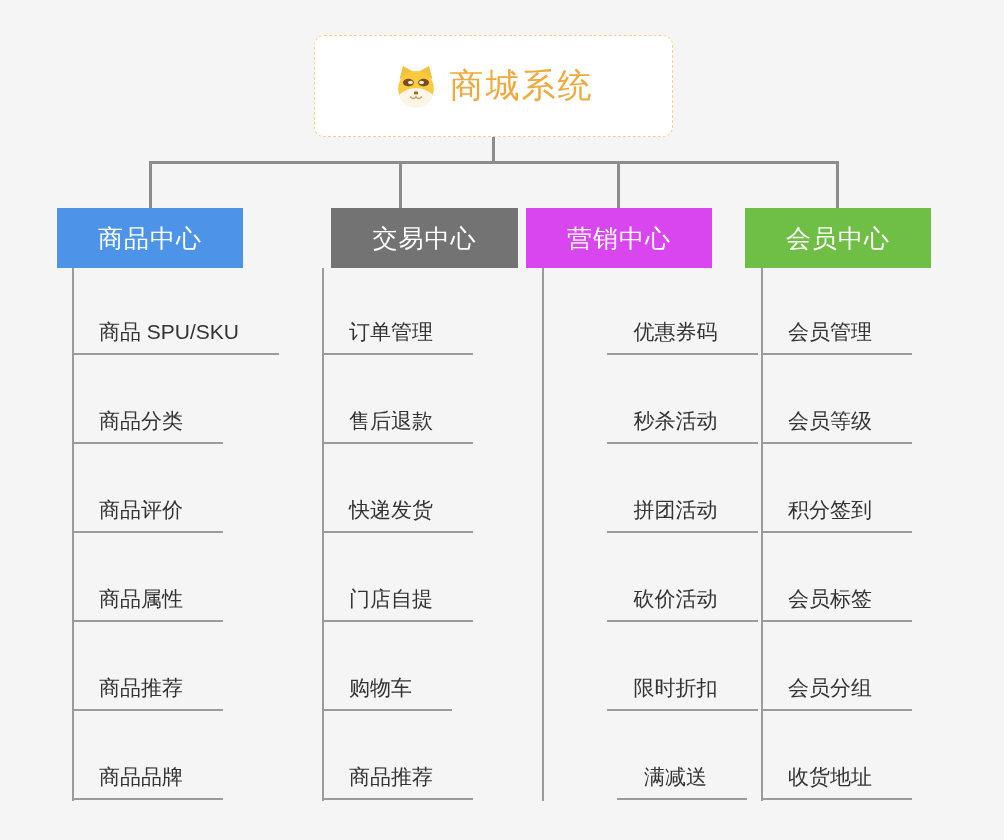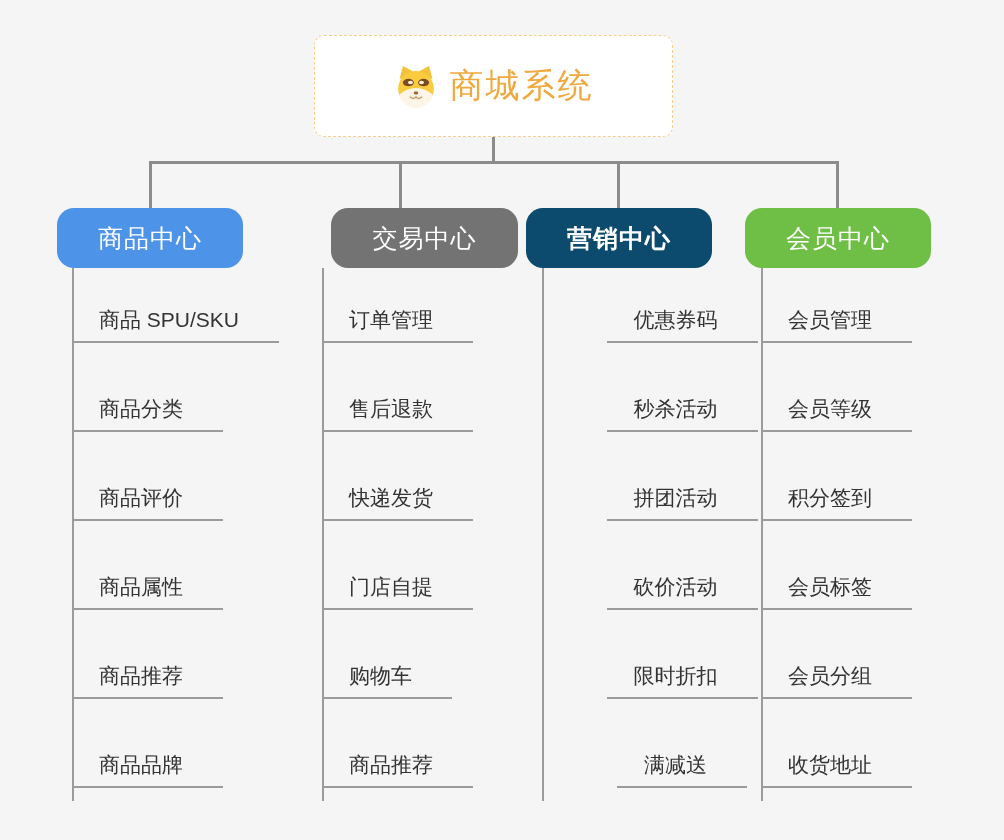--- a/index.html
+++ b/index.html
@@ -17,33 +17,33 @@
 
   
   .line{position:absolute;background:#8c8c8c;}
   .root-stem{left:492px;top:137px;width:3px;height:26px;}
   .h-bar{left:149px;top:161px;width:690px;height:3px;border-radius:2px;}
   .drop{top:161px;width:3px;height:48px;}
   .drop.d0{left:149px;} .drop.d1{left:399px;} .drop.d2{left:617px;} .drop.d3{left:836px;}
 
   
   .branch-box{
-    position:absolute;top:208px;width:186px;height:60px;border-radius:17px;
+    position:absolute;top:208px;width:186px;height:60px;border-radius:0;
     display:flex;align-items:center;justify-content:center;
     color:#ffffff;font-size:25px;letter-spacing:1px;cursor:default;
   }
   .branch-box.b0{left:57px;} .branch-box.b1{left:307px;width:187px;}
   .branch-box.b2{left:526px;} .branch-box.b3{left:745px;}
 
   
   .spine{position:absolute;top:268px;width:2px;height:533px;background:#9b9b9b;}
   .spine.s0{left:72px;} .spine.s1{left:322px;} .spine.s2{left:542px;} .spine.s3{left:761px;}
 
   
-  .col{position:absolute;top:256px;width:280px;display:flex;flex-direction:column;}
+  .col{position:absolute;top:268px;width:280px;display:flex;flex-direction:column;}
   .col.c0{left:72px;} .col.c1{left:322px;} .col.c2{left:542px;align-items:center;} .col.c3{left:761px;}
   .item{height:89px;display:flex;align-items:flex-end;}
   .item:first-child{height:87px;}
   .item-label{
     display:inline-block;border-bottom:2px solid #9b9b9b;
     padding:0 40px 7px 27px;font-size:21px;color:#333333;white-space:nowrap;
   }
 </style>
 </head>
 <body>
@@ -74,21 +74,21 @@
   <div class="line drop d1"></div>
   <div class="line drop d2"></div>
   <div class="line drop d3"></div>
 
   <div class="branch-box b0" style="background: rgb(77, 148, 233);">
     <span>商品中心</span>
   </div>
   <div class="branch-box b1" style="background: #737373; margin-left: 24px;">
     <span>交易中心</span>
   </div>
-  <div class="branch-box b2" style="background: #0c4a6e; font-weight: bold;">
+  <div class="branch-box b2" style="background: #d946ef;">
     <span>营销中心</span>
   </div>
   <div class="branch-box b3" style="background: rgb(111, 190, 69);">
     <span>会员中心</span>
   </div>
 
   <div class="spine s0"></div>
   <div class="spine s1"></div>
   <div class="spine s2"></div>
   <div class="spine s3"></div>

